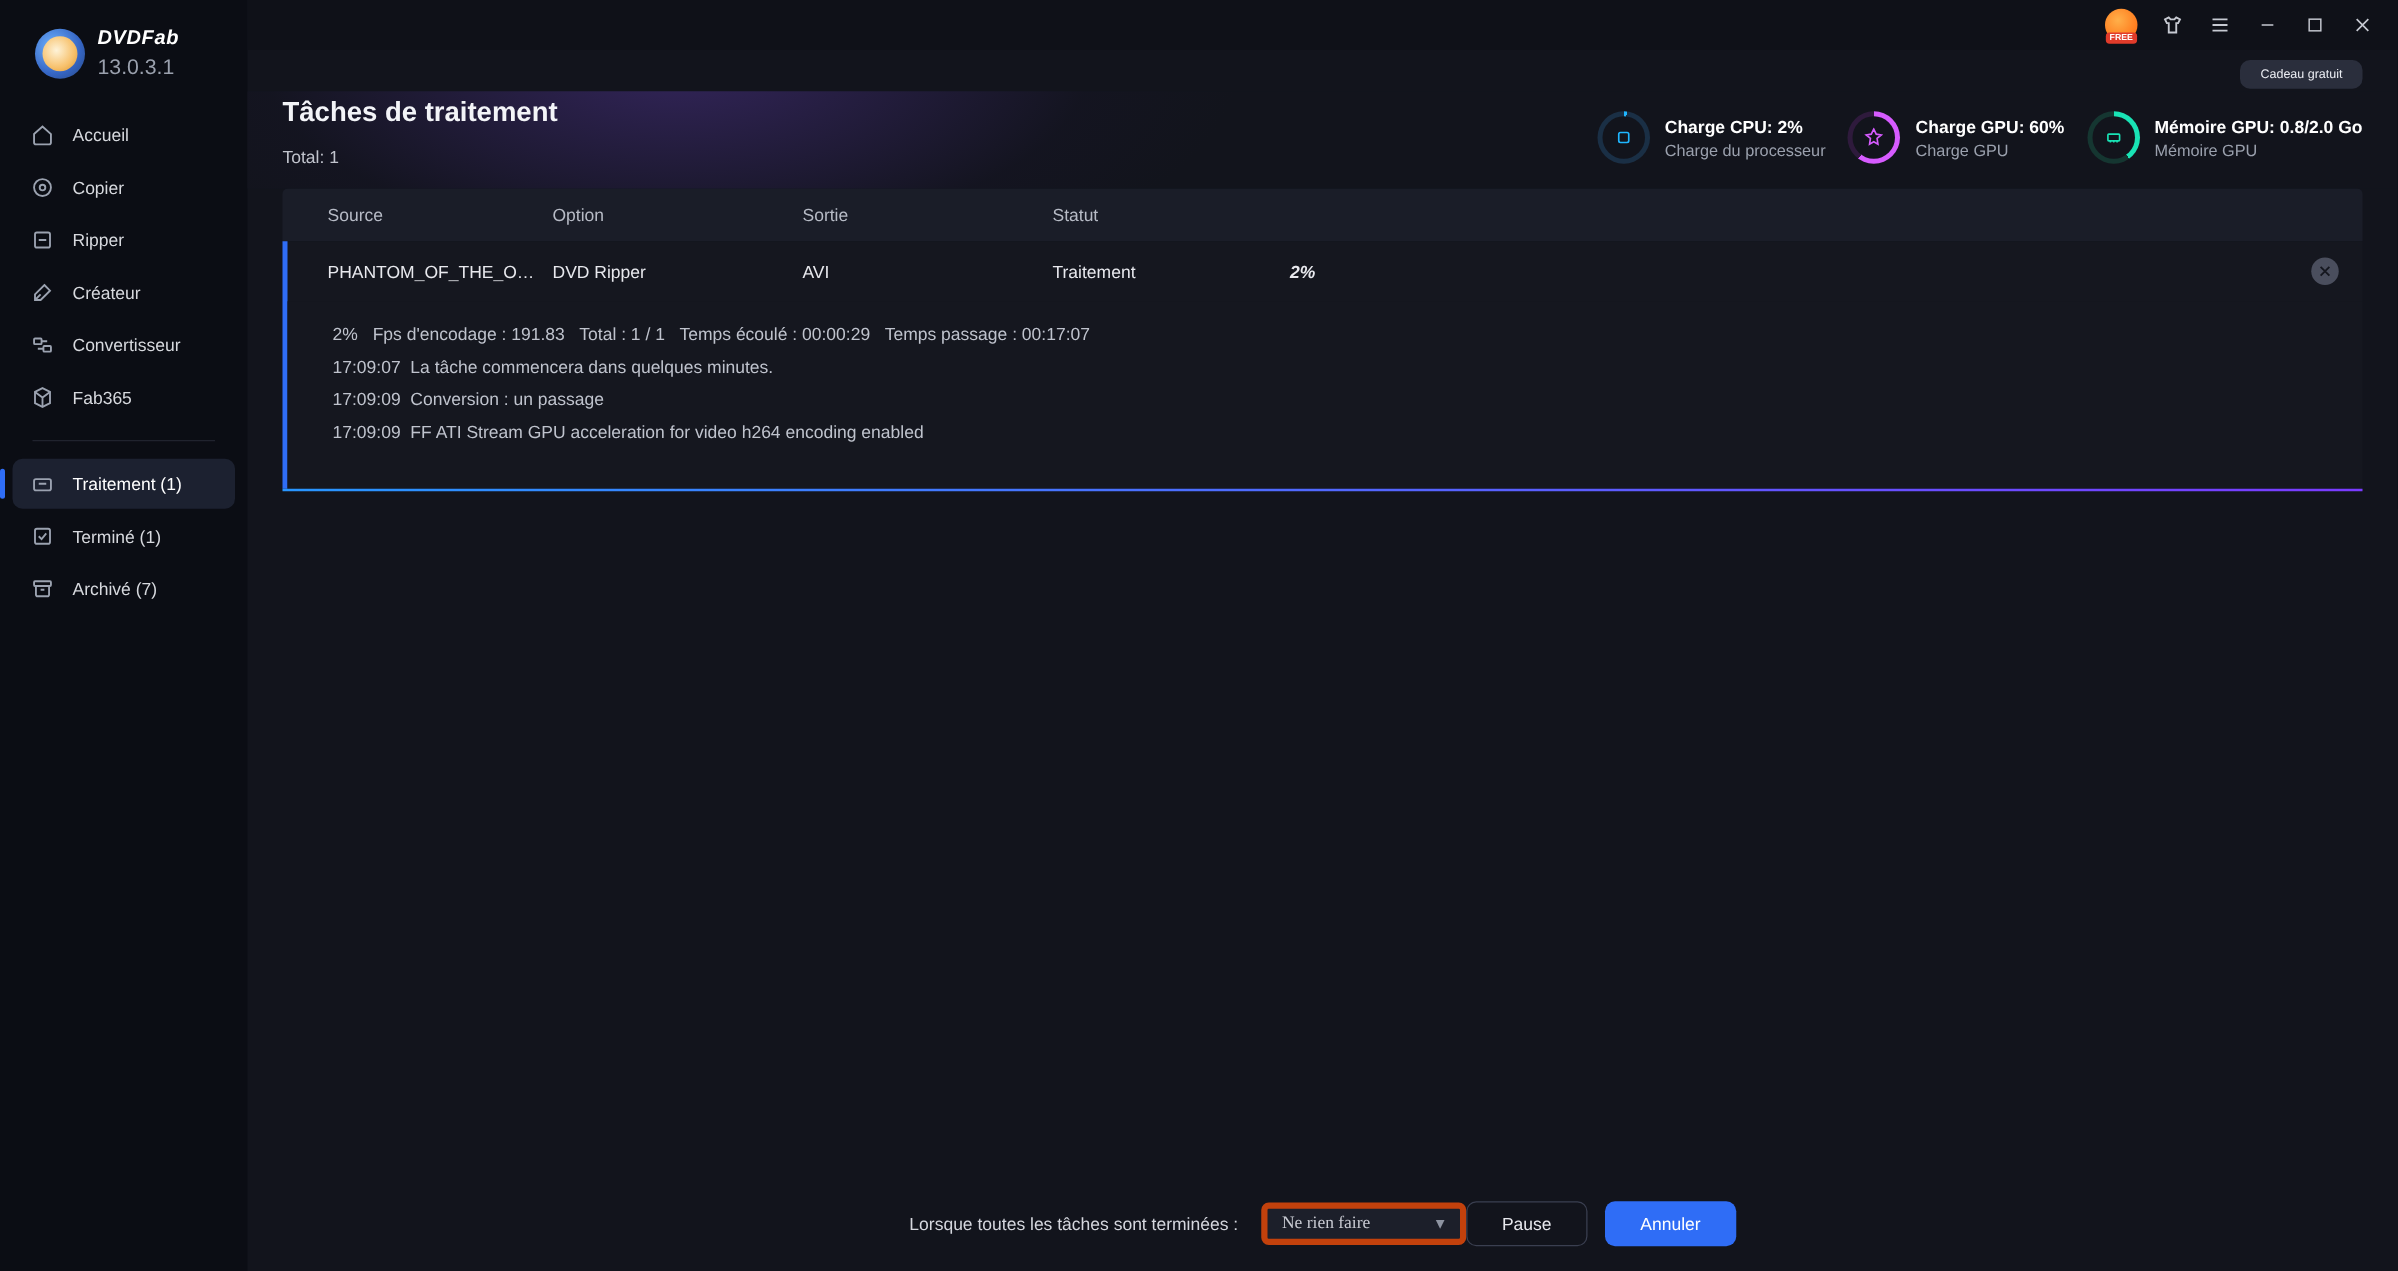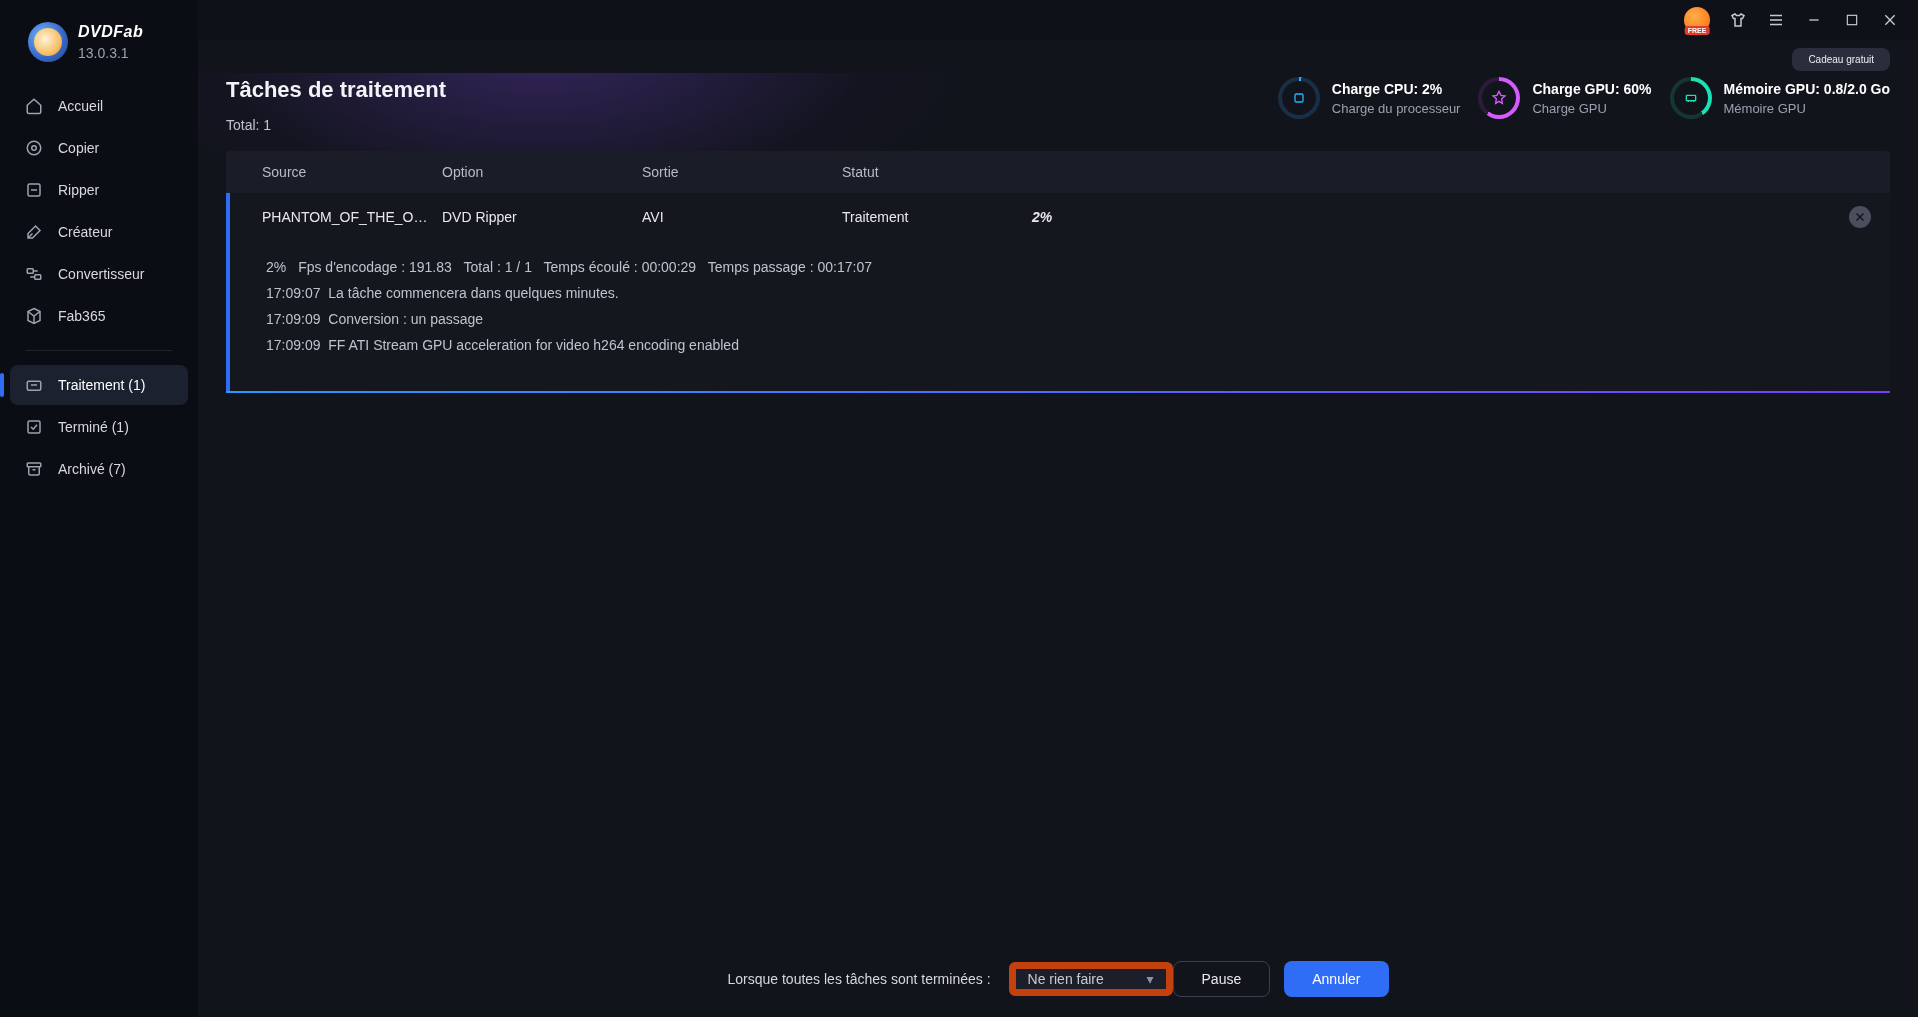--- a/index.html
+++ b/index.html
@@ -40,21 +40,21 @@
 .brand-logo::after {
   content: "";
   position: absolute;
   inset: 6px;
   border-radius: 50%;
   background: radial-gradient(circle at 40% 40%, #fef3d8 0%, #f7c06a 60%, #d7932e 100%);
 }
 .brand-text { display:flex; flex-direction:column; }
 .brand-name { font-weight: 700; font-size: 16px; font-style: italic; letter-spacing: .5px; color: #fff; }
 .brand-name .tint { color: #fff; }
-.brand-version { font-size: 14px; color: #9aa0ad; margin-top: 4px; }
+.brand-version { font-size: 17px; color: #9aa0ad; margin-top: 4px; }
 
 .nav { padding: 6px 10px 0 10px; display:flex; flex-direction:column; gap: 2px; }
 .nav-sep { height:1px; background:#20232e; margin: 12px 16px; }
 .nav-item {
   display:flex; align-items:center; gap:14px;
   padding: 10px 14px;
   border-radius: 8px;
   color:#d7d9de;
   cursor:pointer;
 }
@@ -90,21 +90,21 @@
 
 .header {
   padding: 4px 28px 18px 28px;
   display:flex; justify-content:space-between; align-items:flex-start;
   background: radial-gradient(ellipse 600px 260px at 20% -30%, rgba(92,58,168,0.45) 0%, rgba(30,22,56,0.15) 55%, transparent 75%), #12141c;
 }
 .header-left { display:flex; flex-direction:column; gap:14px; }
 .page-title { font-size:22px; font-weight:700; color:#f3f4f8; }
 .total-line { font-size:14px; color:#c1c4cd; }
 
-.stats { display:flex; gap:18px; margin-top:0; }
+.stats { display:flex; gap:18px; margin-top:12px; }
 .stat { display:flex; align-items:center; gap:12px; }
 .stat-ring {
   width:42px; height:42px; border-radius:50%;
   display:flex; align-items:center; justify-content:center;
   position:relative;
 }
 .ring-cpu { background: conic-gradient(#1fb6ff 0 7deg, #1a2f45 7deg 360deg); }
 .ring-gpu { background: conic-gradient(#d65bff 0 216deg, #2e1a3c 216deg 360deg); }
 .ring-mem { background: conic-gradient(#19e3b5 0 144deg, #153631 144deg 360deg); }
 .stat-ring::after { content:""; position:absolute; inset:4px; border-radius:50%; background:#12141c; }
@@ -160,22 +160,23 @@
 
 .footer {
   margin-top:auto;
   padding: 20px 28px;
   display:flex; align-items:center; justify-content:center;
 }
 .footer-left { display:flex; align-items:center; gap:18px; color:#d5d7de; font-size:14px; }
 .select {
   display:flex; align-items:center; justify-content:space-between;
   width:164px; height:34px; padding:0 12px;
-  background:#1c1f2a; border:7px solid #c2410c; border-radius:6px; color:#c8cad2;
+  background:#1c1f2a; border:5px solid #c2410c; border-radius:6px; color:#c8cad2;
   cursor:pointer;
+  font-family:Liberation Serif, serif;
 }
 .select .chev { color:#8d93a1; }
 .footer-right { display:flex; gap:14px; }
 .btn {
   height:36px; padding:0 28px; border-radius:8px;
   display:flex; align-items:center; justify-content:center;
   font-size:14px; cursor:pointer; border:none;
 }
 .btn-ghost { background:transparent; border:1px solid #3a3f50; color:#e8e9ee; }
 .btn-primary { background:#2f6df6; color:#fff; }

